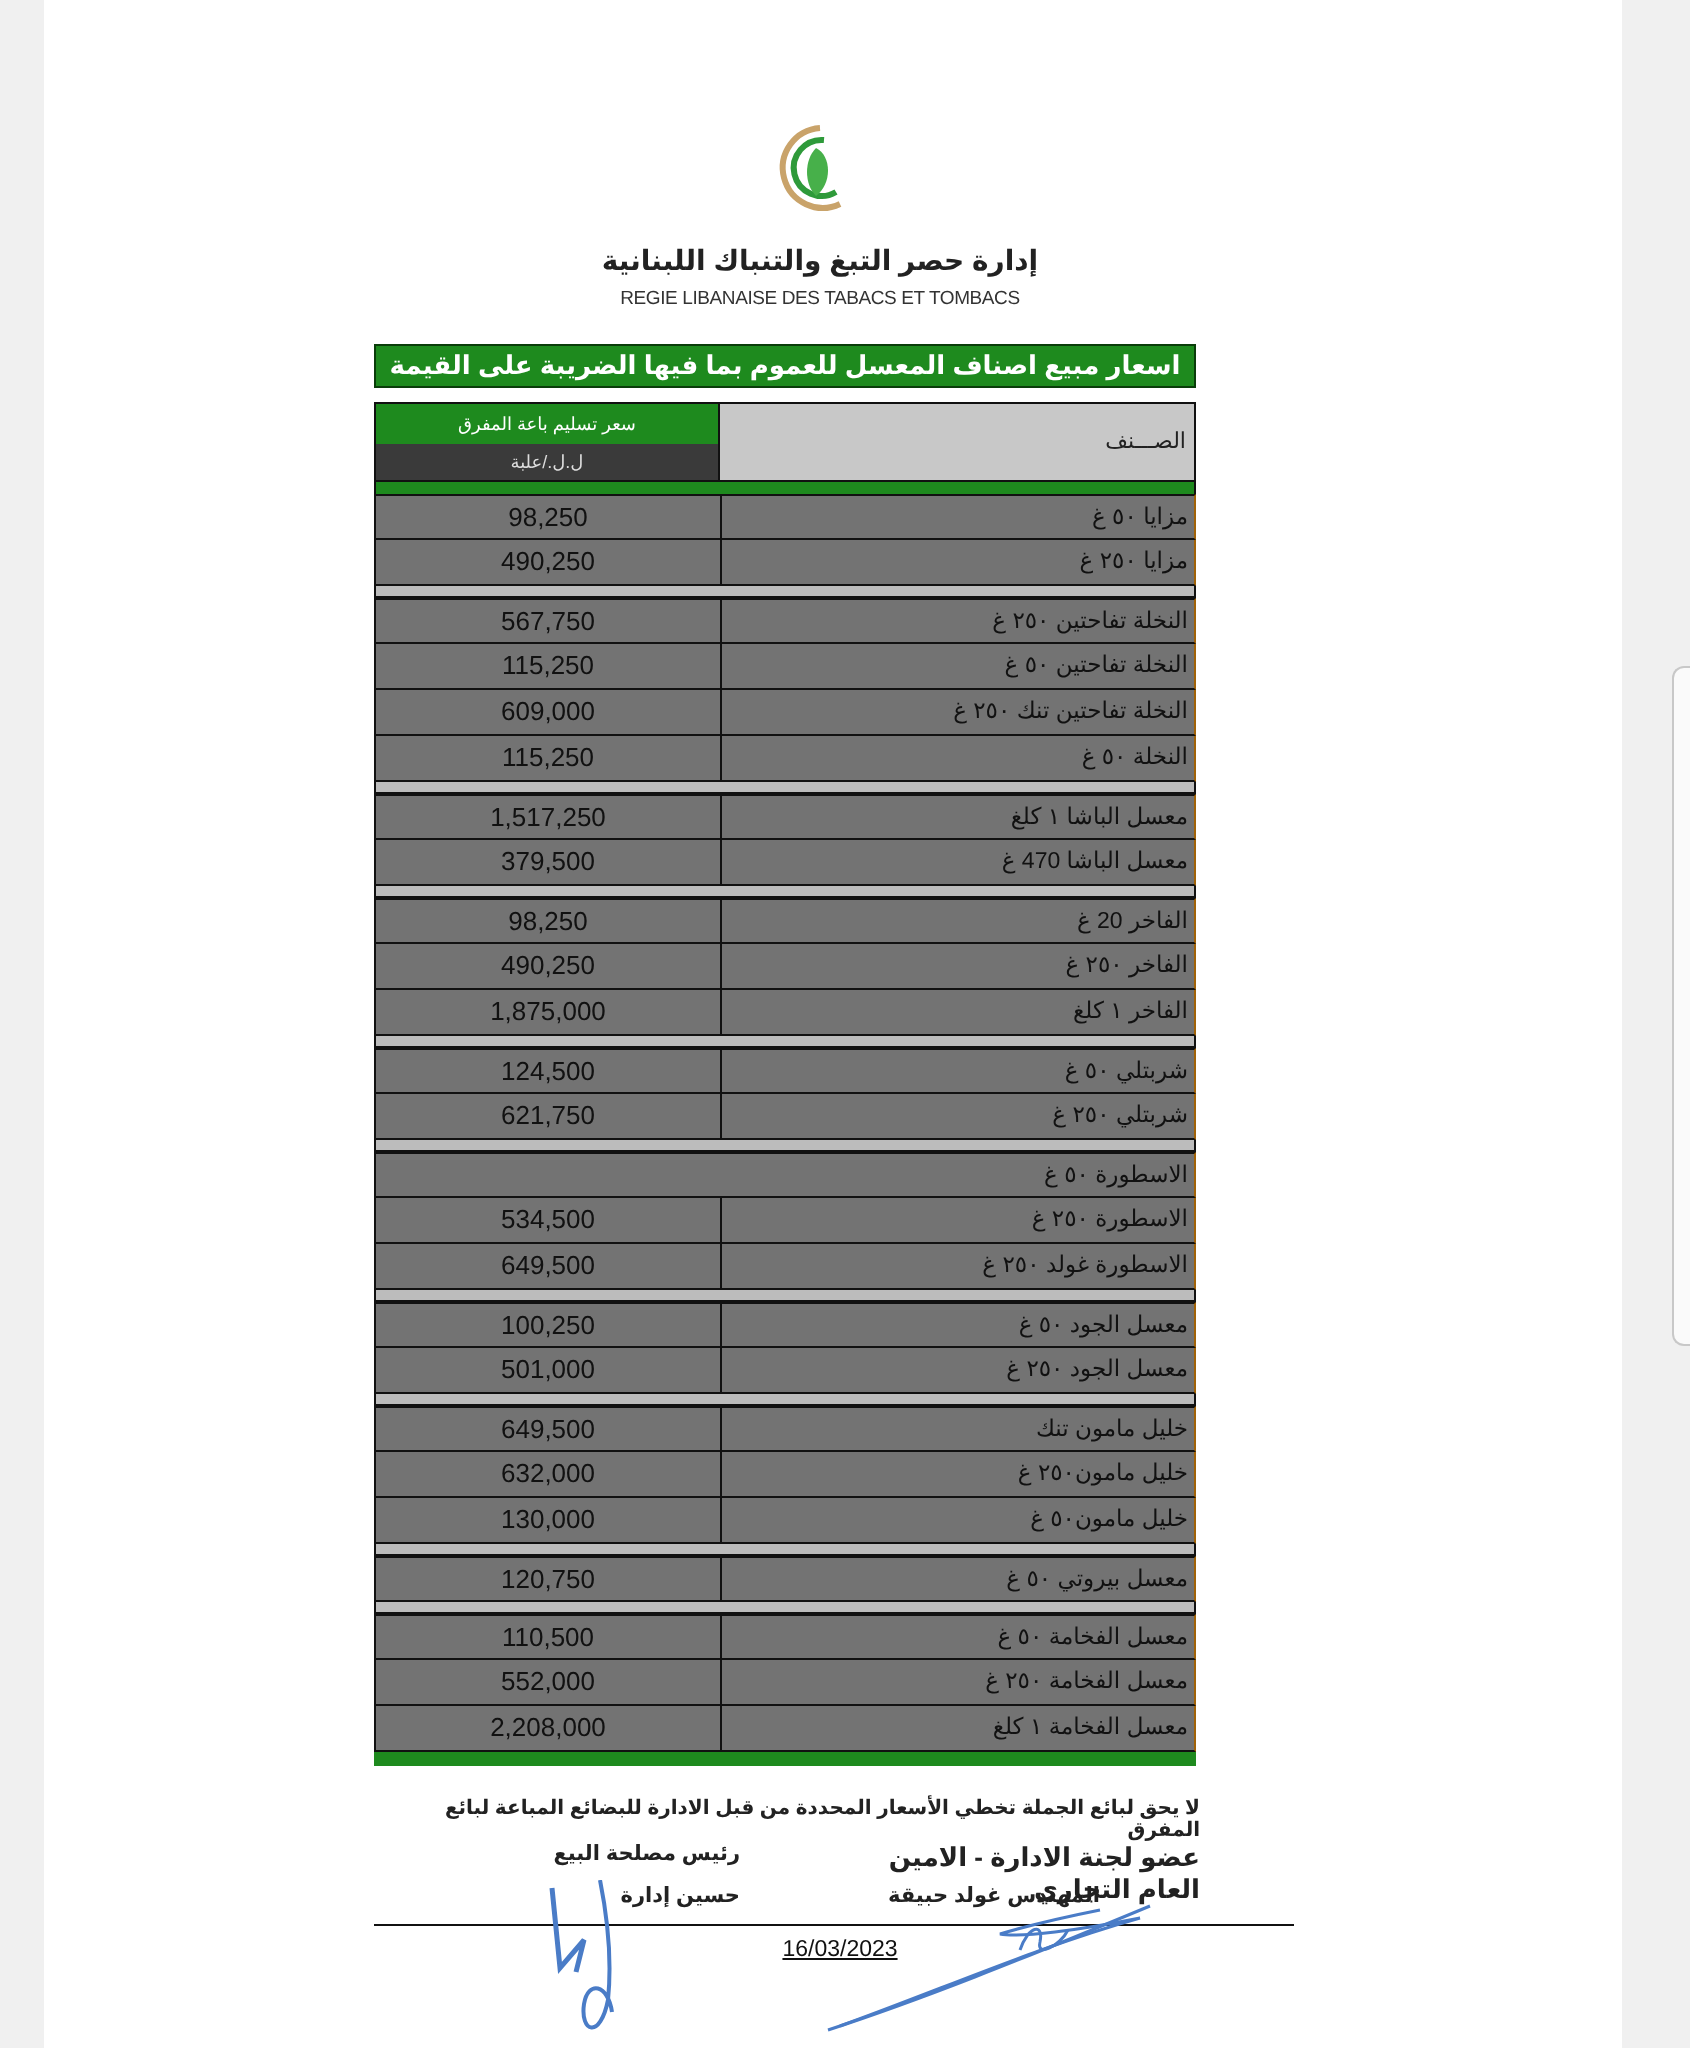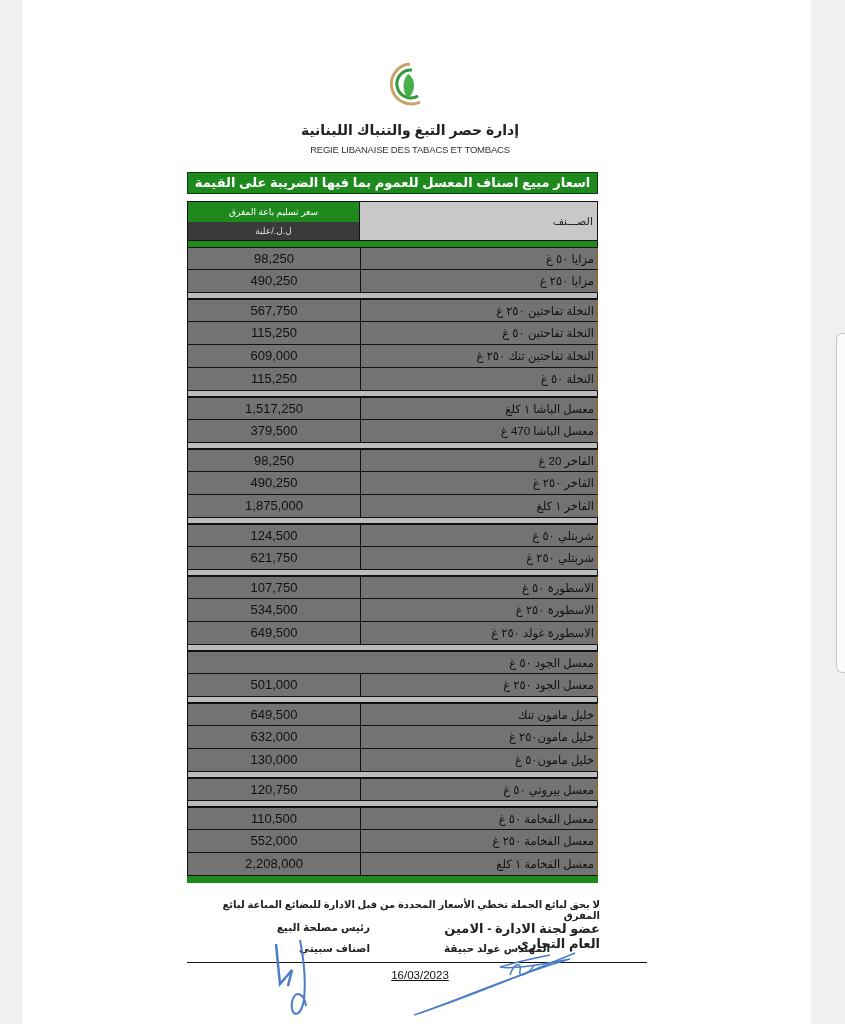--- a/index.html
+++ b/index.html
@@ -126,35 +126,35 @@
           <div class="cell-name">شربتلي ٥٠ غ</div>
         </div>
         <div class="row">
           <div class="cell-price">621,750</div>
           <div class="cell-name">شربتلي ٢٥٠ غ</div>
         </div>
       </div>
       <div class="grey-sep"></div>
       <div>
         <div class="row">
-          <div class="cell-price">107,750</div>
           <div class="cell-name">الاسطورة ٥٠ غ</div>
         </div>
         <div class="row">
           <div class="cell-price">534,500</div>
           <div class="cell-name">الاسطورة ٢٥٠ غ</div>
         </div>
         <div class="row">
           <div class="cell-price">649,500</div>
           <div class="cell-name">الاسطورة غولد ٢٥٠ غ</div>
         </div>
       </div>
       <div class="grey-sep"></div>
       <div>
         <div class="row">
+          <div class="cell-price">100,250</div>
           <div class="cell-name">معسل الجود ٥٠ غ</div>
         </div>
         <div class="row">
           <div class="cell-price">501,000</div>
           <div class="cell-name">معسل الجود ٢٥٠ غ</div>
         </div>
       </div>
       <div class="grey-sep"></div>
       <div>
         <div class="row">
@@ -193,21 +193,21 @@
         </div>
       </div>
     </div>
   <div class="green-bottom"></div>
 </div>
 
 <div class="notice">لا يحق لبائع الجملة تخطي الأسعار المحددة من قبل الادارة للبضائع المباعة لبائع المفرق</div>
 <div class="sig-title-right">عضو لجنة الادارة - الامين العام التجاري</div>
 <div class="sig-title-left">رئيس مصلحة البيع</div>
 <div class="sig-name-right">المهندس غولد حبيقة</div>
-<div class="sig-name-left">اصناف سبيتي</div>
+<div class="sig-name-left">حسين إدارة</div>
 <div class="rule"></div>
 <div class="date">16/03/2023</div>
 
 <svg class="signature" style="left:270px;top:940px;width:50px;height:84px;" viewBox="0 0 50 84">
   <path d="M6 4 L10 44 L22 30 L18 46" fill="none" stroke="#4a7cc7" stroke-width="2.5"></path>
   <path d="M30 0 C34 20 36 40 34 60 C30 80 20 76 22 62 C24 50 34 52 36 66" fill="none" stroke="#4a7cc7" stroke-width="2"></path>
 </svg>
 <svg class="signature" style="left:410px;top:945px;width:170px;height:75px;" viewBox="0 0 170 75">
   <path d="M4 70 C50 55 100 35 165 8" fill="none" stroke="#4a7cc7" stroke-width="1.5"></path>
   <path d="M10 68 C60 50 110 28 160 14 C130 20 100 24 90 22 C110 16 130 12 140 10" fill="none" stroke="#4a7cc7" stroke-width="1.5"></path>

